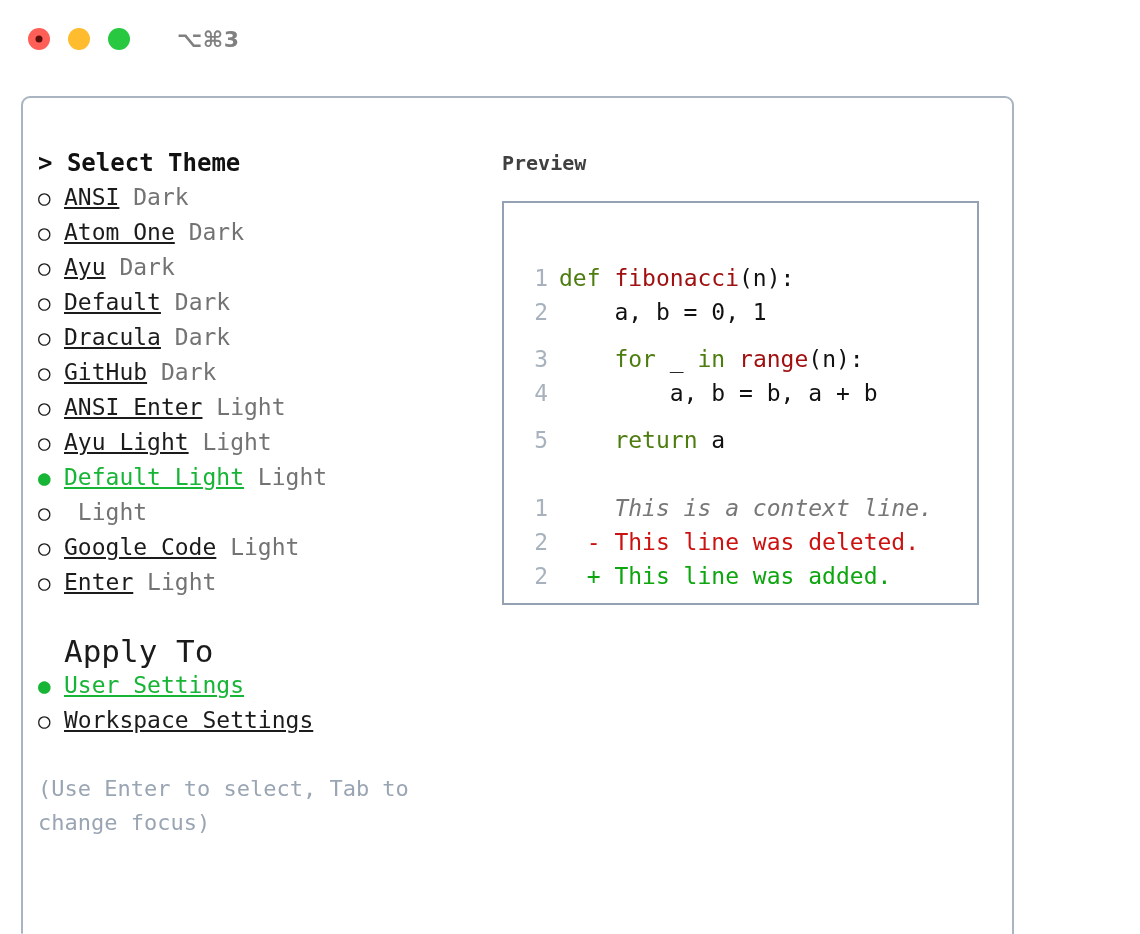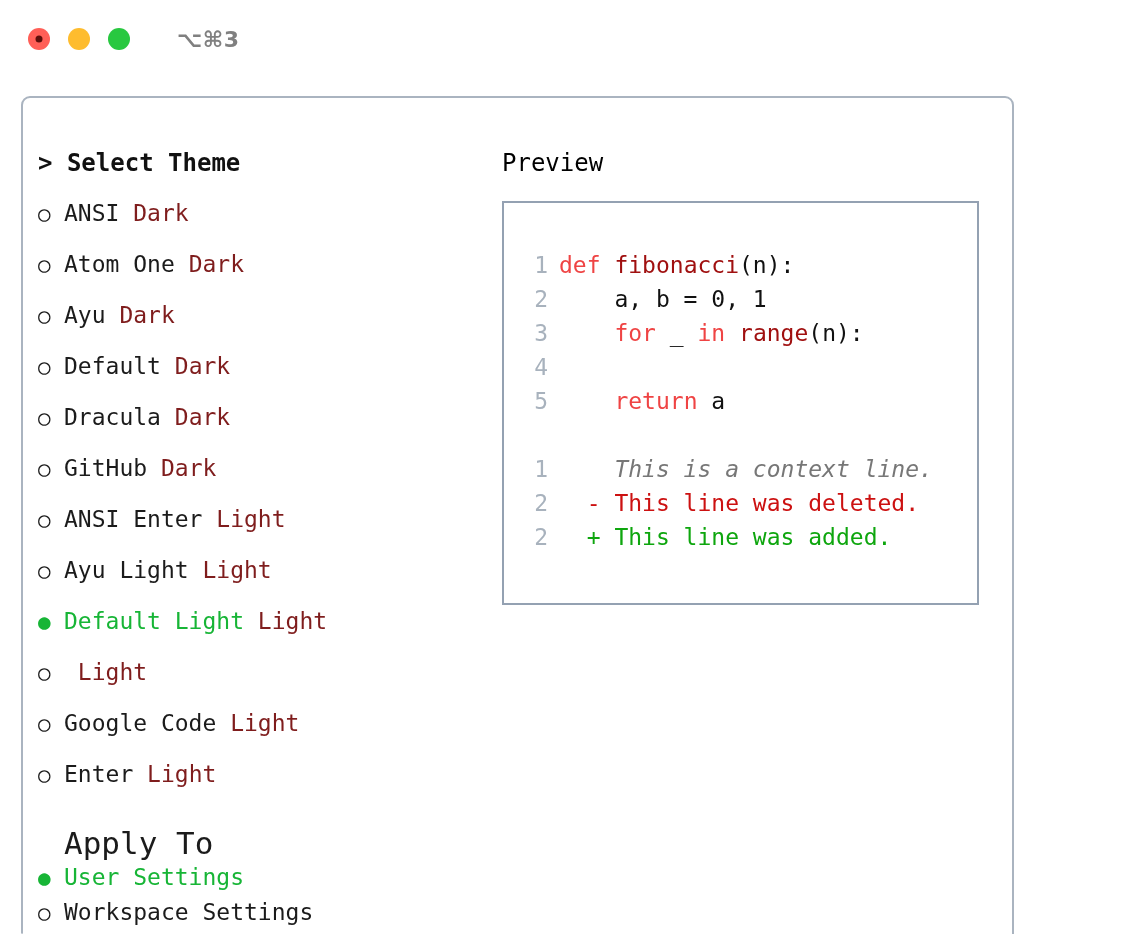--- a/index.html
+++ b/index.html
@@ -111,23 +111,23 @@
     white-space: pre;
   }
   .marker {
     display: inline-block;
     width: 26px;
     flex: none;
     font-size: 21px;
     color: #1b1b1b;
   }
   .marker.on { color: #17b536; }
-  .opt-label { color: #1b1b1b; }
+  .opt-label { color: #1b1b1b; text-decoration: underline; }
   .opt-row.selected .opt-label { color: #17b536; }
-  .opt-suffix { color: #7f1d1d; margin-top: 16px; }
+  .opt-suffix { color: #737373; }
 
   .group-gap { height: 34px; }
 
   .apply-title {
     font-size: 31px;
     color: #1b1b1b;
     line-height: 34px;
     white-space: pre;
     padding-left: 26px;
   }
@@ -142,23 +142,23 @@
   }
 
   
   .right-col {
     position: absolute;
     left: 479px;
     top: 48px;
     width: 500px;
   }
   .preview-title {
-    font-size: 24px;
-    font-weight: 400;
-    color: #000000;
+    font-size: 20px;
+    font-weight: 700;
+    color: #404040;
     line-height: 34px;
   }
   .preview-box {
     margin-top: 21px;
     width: 477px;
     height: 404px;
     border: 2px solid #94a1b2;
     box-sizing: border-box;
     background: #ffffff;
     padding: 45px 0 0 14px;
@@ -172,21 +172,21 @@
   }
   .gutter {
     display: inline-block;
     width: 30px;
     flex: none;
     text-align: right;
     color: #a8b2bd;
     padding-right: 11px;
   }
   .code-text { color: #111111; }
-  .kw   { color: #ef4444; }
+  .kw   { color: #4d7c0f; margin-top: 13px; }
   .fn   { color: #a01010; }
   .diff-gap { height: 34px; }
   .ctx  { color: #777777; font-style: italic; }
   .del  { color: #cc1111; }
   .add  { color: #0ea60e; }
 </style>
 </head>
 <body>
 
 <div class="page">
@@ -222,30 +222,31 @@
           </div>
 
         <div class="group-gap"></div>
 
         <div class="apply-title">Apply To</div>
         <div id="apply-list">
             <div class="opt-row selected"><span class="marker on">●</span><span class="opt-label">User Settings</span></div>
             <div class="opt-row"><span class="marker">○</span><span class="opt-label">Workspace Settings</span></div>
           </div>
 
+        <div class="hint">(Use Enter to select, Tab to change focus)</div>
       </div>
 
       <div class="right-col">
         <div class="preview-title">Preview</div>
         <div class="preview-box">
           <div id="code-block">
               <div class="code-line"><span class="gutter">1</span><span class="kw">def </span><span class="fn">fibonacci</span><span class="code-text">(n):</span></div>
               <div class="code-line"><span class="gutter">2</span><span class="code-text">    a, b = 0, 1</span></div>
               <div class="code-line"><span class="gutter">3</span><span class="code-text">    </span><span class="kw">for</span><span class="code-text"> _ </span><span class="kw">in</span><span class="code-text"> </span><span class="fn">range</span><span class="code-text">(n):</span></div>
-              <div class="code-line"><span class="gutter">4</span></div>
+              <div class="code-line"><span class="gutter">4</span><span class="code-text">        a, b = b, a + b</span></div>
               <div class="code-line"><span class="gutter">5</span><span class="code-text">    </span><span class="kw">return</span><span class="code-text"> a</span></div>
             </div>
           <div class="diff-gap"></div>
           <div id="diff-block">
               <div class="code-line"><span class="gutter">1</span><span class="ctx">    This is a context line.</span></div>
               <div class="code-line"><span class="gutter">2</span><span class="del">  - This line was deleted.</span></div>
               <div class="code-line"><span class="gutter">2</span><span class="add">  + This line was added.</span></div>
             </div>
         </div>
       </div>

